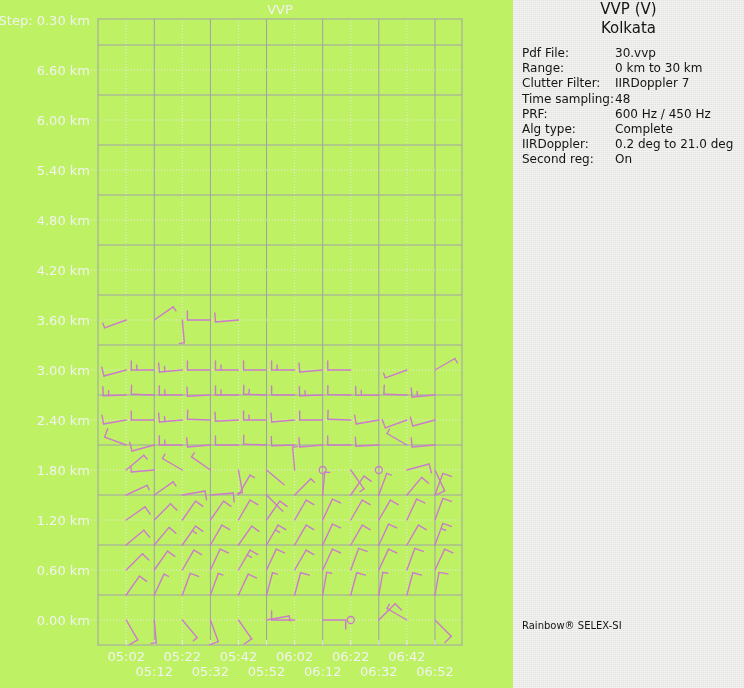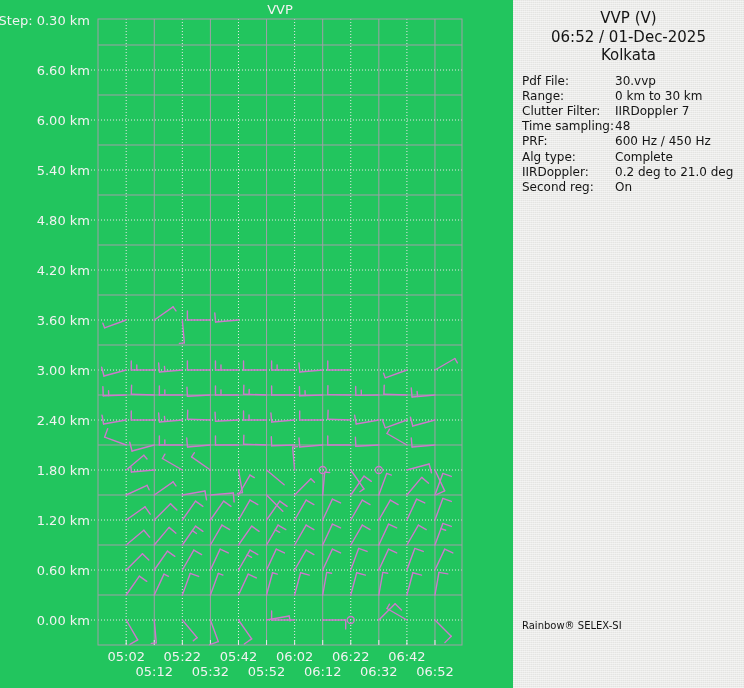--- a/index.html
+++ b/index.html
@@ -1,33 +1,33 @@
 <!DOCTYPE html>
 <html><head>
 <meta charset="utf-8">
 <style>
   html,body{margin:0;padding:0;background:#000;}
   .screen{
-    position:relative;width:744px;height:688px;background:#22c55e;
+    position:relative;width:744px;height:688px;background:#bef264;
     font-family:"DejaVu Sans","Liberation Sans",sans-serif;
     overflow:hidden;
   }
   
   .plot-wrap{position:absolute;left:0;top:0;width:513px;height:688px;}
   .plot-wrap svg{position:absolute;left:0;top:0;}
   
   .panel{
     position:absolute;left:513px;top:0;width:231px;height:688px;
     background:#ebebe9;
     background-image:
       repeating-linear-gradient(0deg, rgba(255,255,255,.45) 0 1px, rgba(0,0,0,0) 1px 2px),
       repeating-linear-gradient(90deg, rgba(0,0,0,.03) 0 1px, rgba(0,0,0,0) 1px 2px);
     color:#141414;
   }
-  .panel-titles{padding-top:9px;text-align:center;line-height:18.5px;font-size:15px;}
+  .panel-titles{padding-top:0;text-align:center;line-height:18.5px;font-size:15px;}
   .panel-fields{
     margin-top:9px;padding-left:9px;padding-right:4px;
     display:grid;grid-template-columns:93px 1fr;
     font-size:12px;line-height:15.2px;
   }
   .panel-fields span{white-space:nowrap;}
   .panel-footer{position:absolute;left:9px;top:620px;font-size:10px;}
 </style>
 </head>
 <body>
@@ -407,21 +407,20 @@
         <line x1="406.9" y1="620" x2="386.98141571295787" y2="608.5" stroke="#cc7acc" stroke-width="1.4" stroke-linecap="round"></line>
         <line x1="386.98141571295787" y1="608.5" x2="389.48141571295787" y2="604.1698729810778" stroke="#cc7acc" stroke-width="1.4" stroke-linecap="round"></line>
         <line x1="434.96999999999997" y1="620" x2="451.2334559672906" y2="636.2634559672906" stroke="#cc7acc" stroke-width="1.4" stroke-linecap="round"></line>
         <line x1="451.2334559672906" y1="636.2634559672906" x2="444.86949493661166" y2="642.6274169979696" stroke="#cc7acc" stroke-width="1.4" stroke-linecap="round"></line>
       </svg>
   </div>
 
   <div class="panel">
     <div class="panel-titles">
       <div>VVP (V)</div>
-      <div>06:52 / 01-Dec-2025</div>
       <div>Kolkata</div>
     </div>
     <div class="panel-fields">
       <span>Pdf File:</span>
         <span>30.vvp</span>
       <span>Range:</span>
         <span>0 km to 30 km</span>
       <span>Clutter Filter:</span>
         <span>IIRDoppler 7</span>
       <span>Time sampling:</span>

